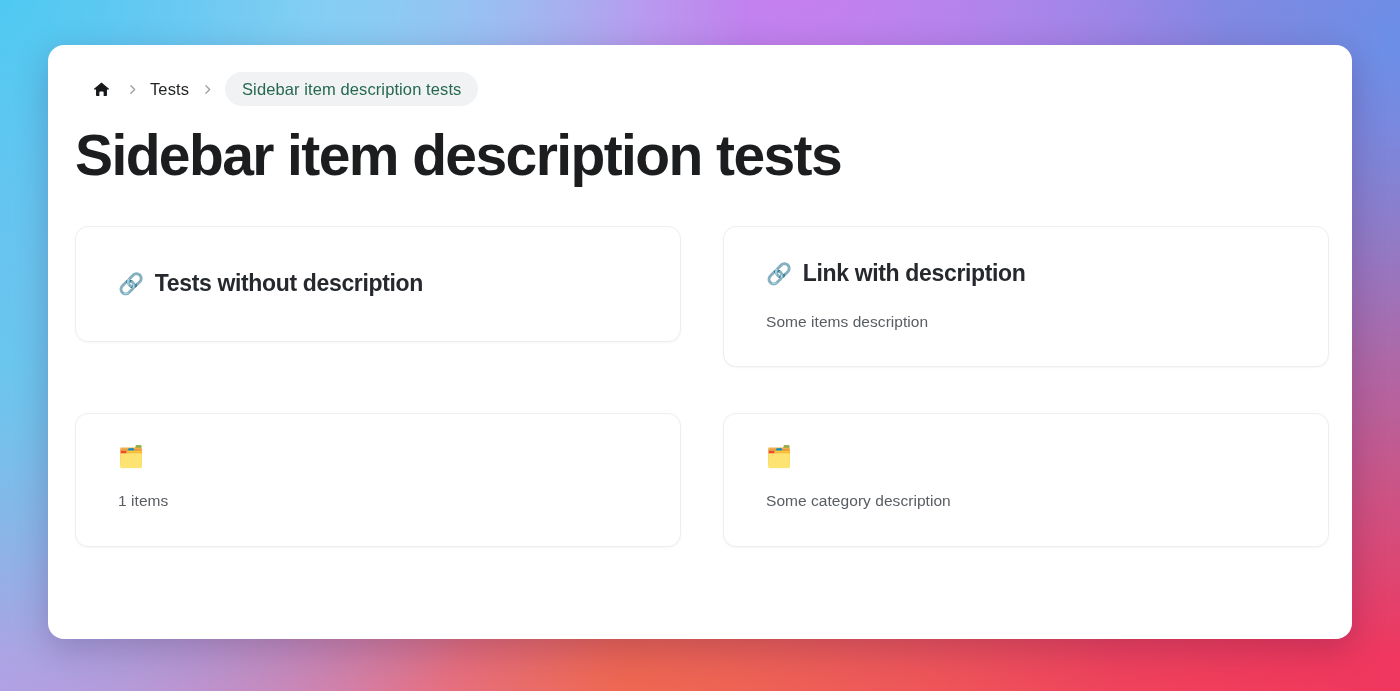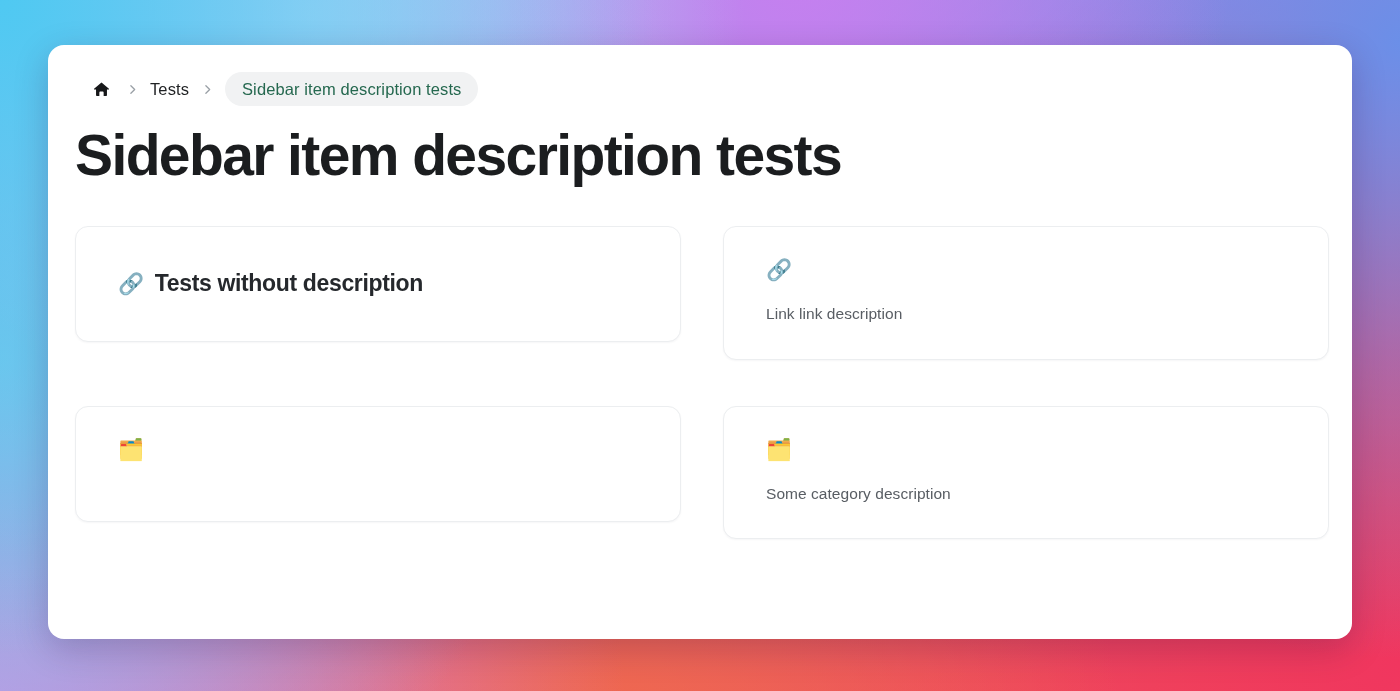--- a/index.html
+++ b/index.html
@@ -210,28 +210,30 @@
         <div class="card">
           <div class="card-title">
             <span class="card-emoji">🔗</span>
             <span>Tests without description</span>
           </div>
         </div>
 
         <div class="card has-desc">
           <div class="card-title">
             <span class="card-emoji">🔗</span>
-          </div>
-          <div class="card-sub">Link link description</div>
+            <span>Link with description</span>
+          </div>
+          <div class="card-sub">Some items description</div>
         </div>
 
         <div class="card has-desc">
           <div class="card-title">
             <span class="card-emoji">🗂️</span>
           </div>
+          <div class="card-sub">1 items</div>
         </div>
 
         <div class="card has-desc">
           <div class="card-title">
             <span class="card-emoji">🗂️</span>
           </div>
           <div class="card-sub">Some category description</div>
         </div>
 
       </div>

